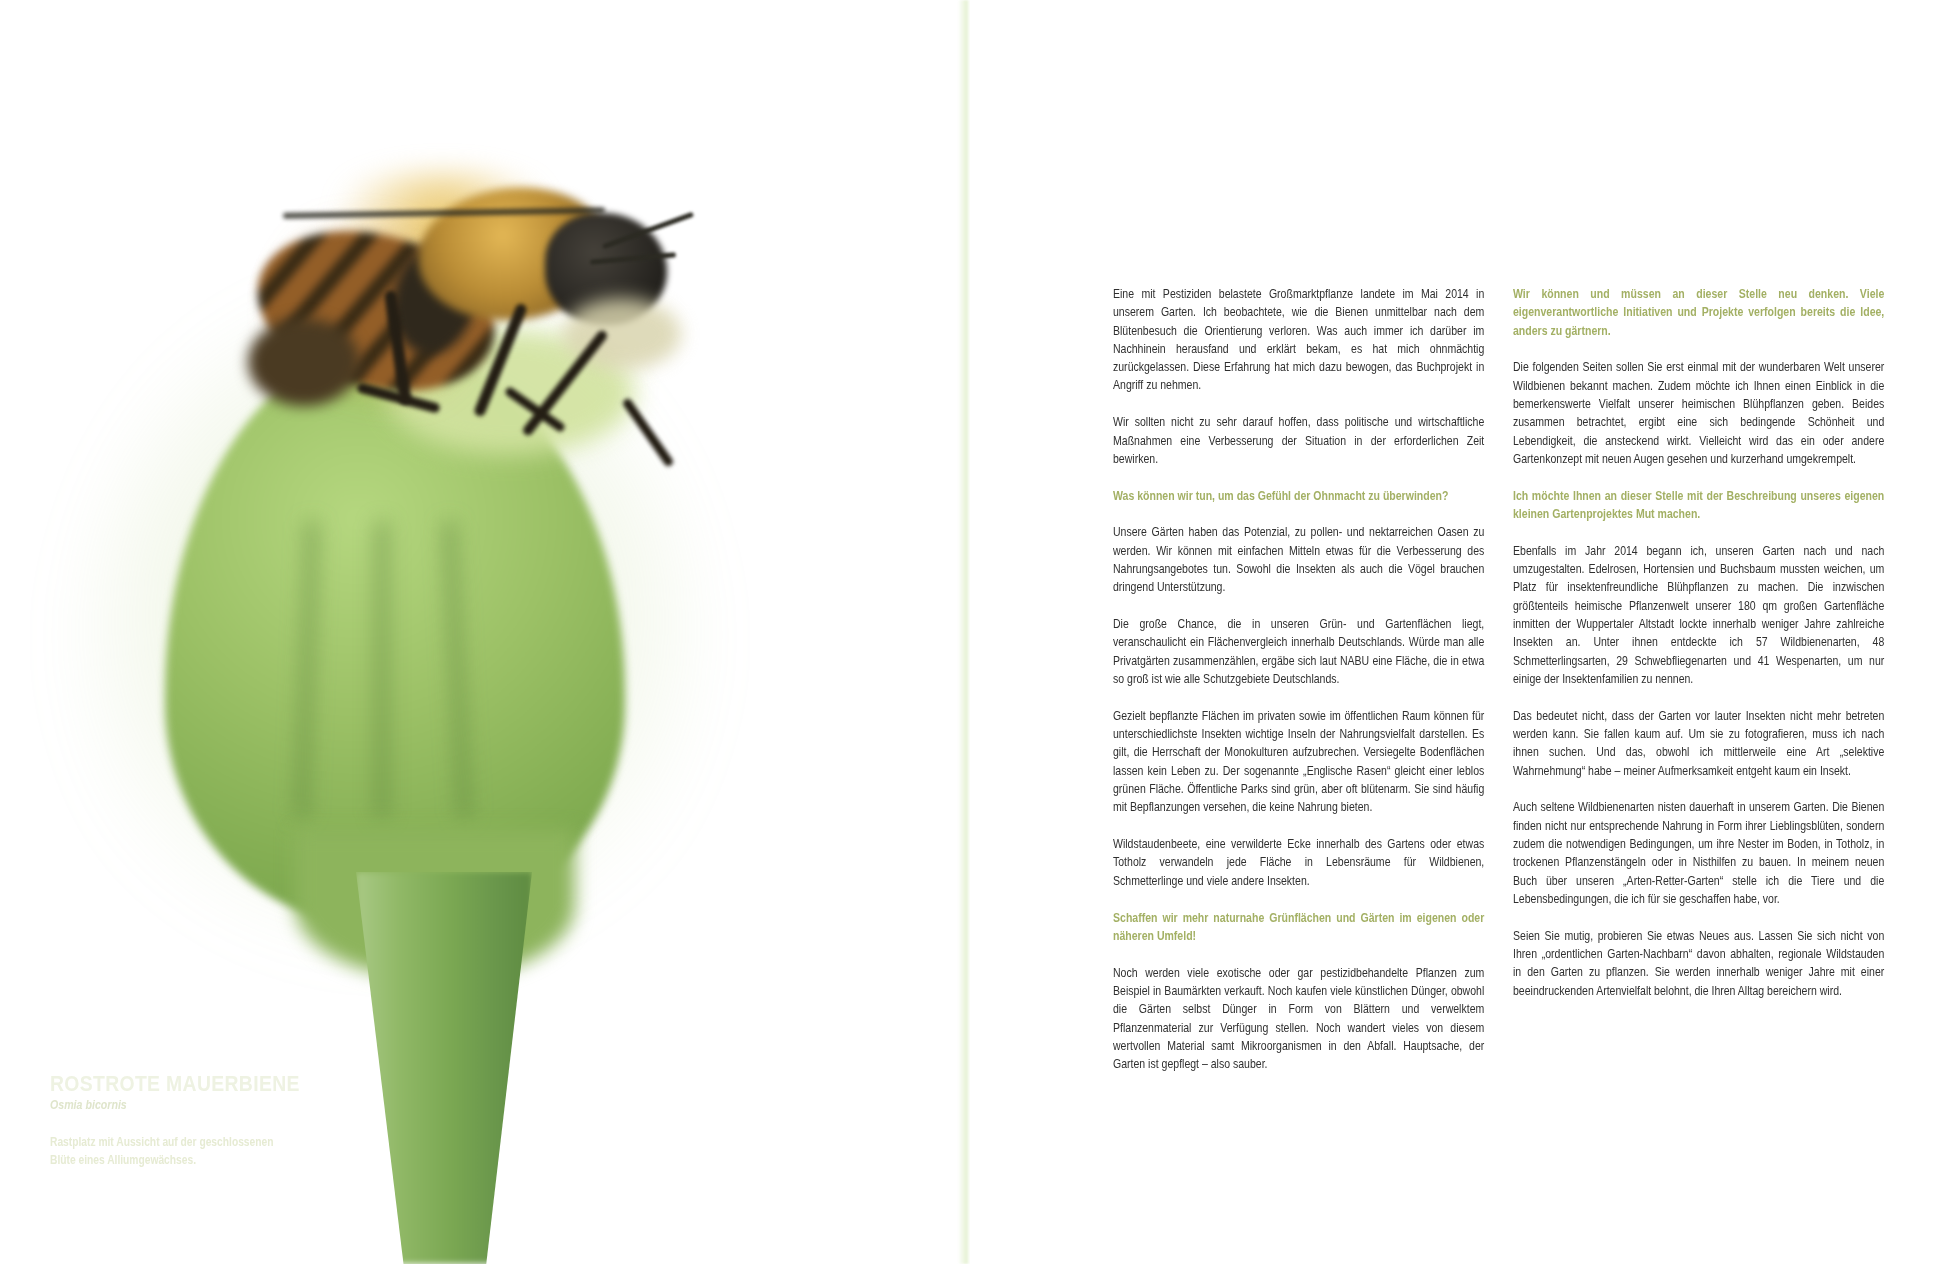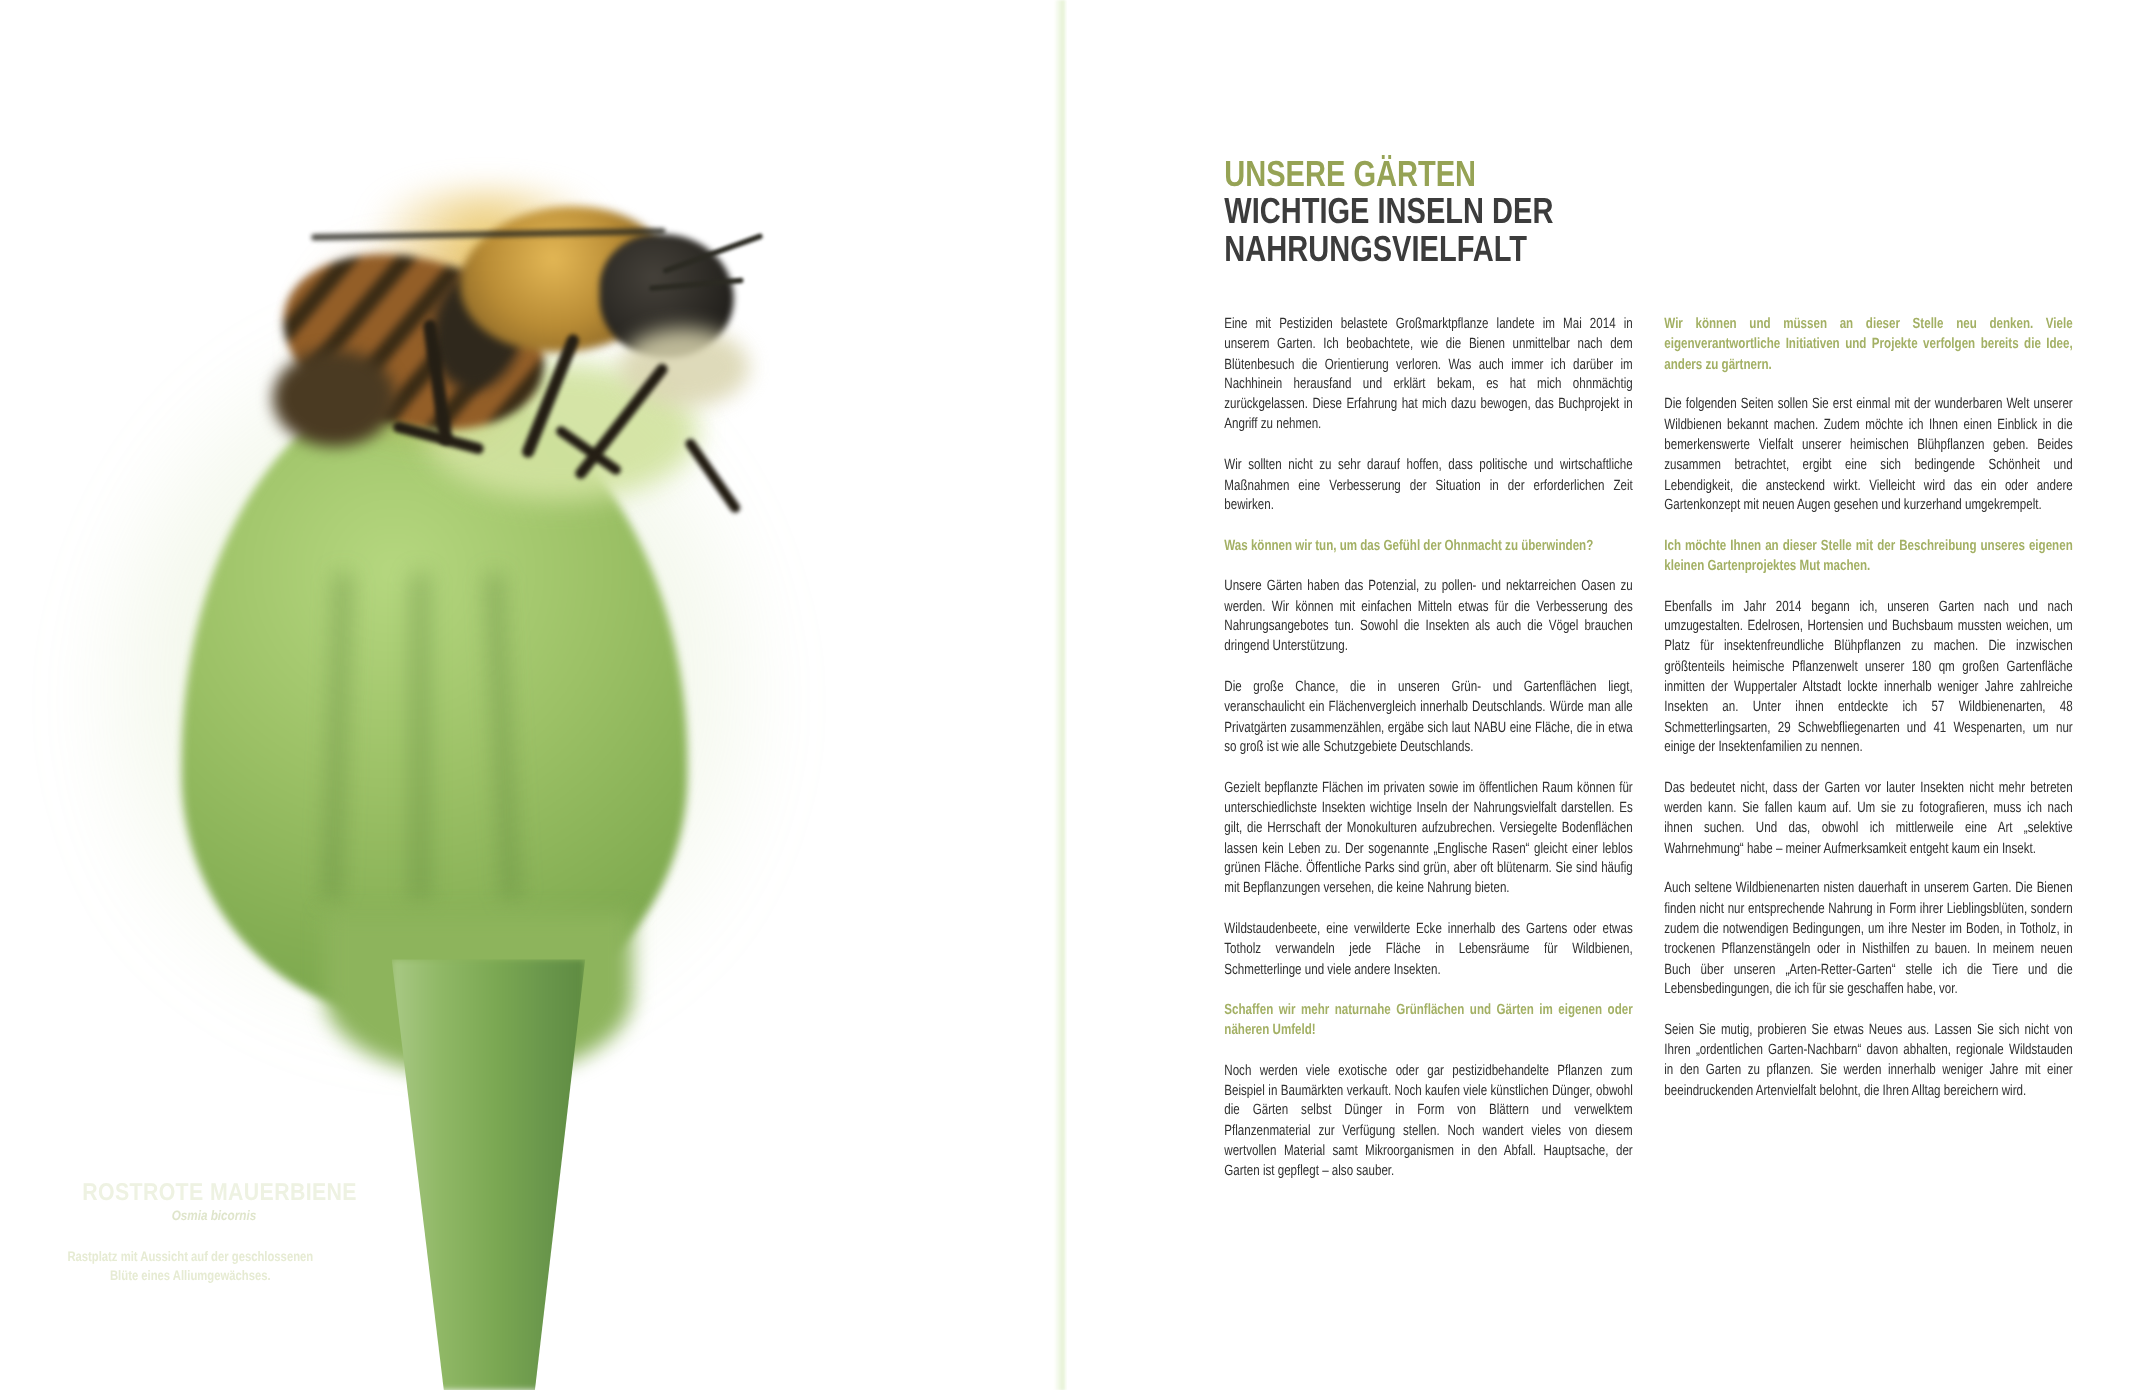--- a/index.html
+++ b/index.html
@@ -70,21 +70,21 @@
   .legA2{left:500px;top:405px;width:70px;height:9px;transform:rotate(35deg);}
   .legB {left:560px;top:318px;width:10px;height:130px;transform:rotate(38deg);}
   .legB2{left:608px;top:428px;width:80px;height:9px;transform:rotate(55deg);}
   .legC {left:392px;top:290px;width:12px;height:115px;transform:rotate(-8deg);}
   .legC2{left:356px;top:393px;width:85px;height:10px;transform:rotate(15deg);}
   .gutter-light{left:958px;top:0;width:12px;height:1264px;
     background:linear-gradient(90deg, rgba(222,238,198,0) 0%, rgba(222,238,198,0.75) 70%, rgba(255,255,255,0.9) 100%);
     filter:blur(1px);}
 
   
-  .caption{left:50px;top:1072px;width:340px;color:#eef1e0;text-align:center;}
+  .caption{left:50px;top:1072px;width:340px;color:#eef1e0;}
   .cap-title{font-size:22px;font-weight:700;letter-spacing:.4px;line-height:24px;
     transform:scaleX(.88);transform-origin:left top;white-space:nowrap;color:#eef2e2;}
   .cap-species{margin-top:2px;font-size:12.5px;font-weight:700;font-style:italic;
     transform:scaleX(.85);transform-origin:left top;color:#dfe5cb;}
   .cap-desc{margin-top:22px;width:300px;font-size:12.5px;font-weight:700;line-height:17.5px;
     transform:scaleX(.82);transform-origin:left top;color:#e6ebd3;}
   .caption > div{position:static;}
 
   
   .page-right{position:absolute;left:970px;top:0;width:970px;height:1264px;background:#ffffff;}
@@ -138,25 +138,20 @@
     <div class="gutter-light"></div>
 
     <div class="caption">
       <div class="cap-title">ROSTROTE MAUERBIENE</div>
       <div class="cap-species">Osmia bicornis</div>
       <div class="cap-desc">Rastplatz mit Aussicht auf der geschlossenen Blüte eines Alliumgewächses.</div>
     </div>
   </div>
 
   <div class="page-right">
-    <div class="heading">
-      <div class="kicker">UNSERE GÄRTEN</div>
-      <div class="title-line">WICHTIGE INSELN DER</div>
-      <div class="title-line">NAHRUNGSVIELFALT</div>
-    </div>
     <div class="col col1">
         <p class="blk bodyp">Eine mit Pestiziden belastete Großmarktpflanze landete im Mai 2014 in unserem Garten. Ich beobachtete, wie die Bienen unmittelbar nach dem Blütenbesuch die Orientierung verloren. Was auch immer ich darüber im Nachhinein herausfand und erklärt bekam, es hat mich ohnmächtig zurückgelassen. Diese Erfahrung hat mich dazu bewogen, das Buchprojekt in Angriff zu nehmen.</p>
         <p class="blk bodyp">Wir sollten nicht zu sehr darauf hoffen, dass politische und wirtschaftliche Maßnahmen eine Verbesserung der Situation in der erforderlichen Zeit bewirken.</p>
         <p class="blk lead">Was können wir tun, um das Gefühl der Ohnmacht zu überwinden?</p>
         <p class="blk bodyp">Unsere Gärten haben das Potenzial, zu pollen- und nektarreichen Oasen zu werden. Wir können mit einfachen Mitteln etwas für die Verbesserung des Nahrungsangebotes tun. Sowohl die Insekten als auch die Vögel brauchen dringend Unterstützung.</p>
         <p class="blk bodyp">Die große Chance, die in unseren Grün- und Gartenflächen liegt, veranschaulicht ein Flächenvergleich innerhalb Deutschlands. Würde man alle Privatgärten zusammenzählen, ergäbe sich laut NABU eine Fläche, die in etwa so groß ist wie alle Schutzgebiete Deutschlands.</p>
         <p class="blk bodyp">Gezielt bepflanzte Flächen im privaten sowie im öffentlichen Raum können für unterschiedlichste Insekten wichtige Inseln der Nahrungsvielfalt darstellen. Es gilt, die Herrschaft der Monokulturen aufzubrechen. Versiegelte Bodenflächen lassen kein Leben zu. Der sogenannte „Englische Rasen“ gleicht einer leblos grünen Fläche. Öffentliche Parks sind grün, aber oft blütenarm. Sie sind häufig mit Bepflanzungen versehen, die keine Nahrung bieten.</p>
         <p class="blk bodyp">Wildstaudenbeete, eine verwilderte Ecke innerhalb des Gartens oder etwas Totholz verwandeln jede Fläche in Lebensräume für Wildbienen, Schmetterlinge und viele andere Insekten.</p>
         <p class="blk lead">Schaffen wir mehr naturnahe Grünflächen und Gärten im eigenen oder näheren Umfeld!</p>
         <p class="blk bodyp">Noch werden viele exotische oder gar pestizidbehandelte Pflanzen zum Beispiel in Baumärkten verkauft. Noch kaufen viele künstlichen Dünger, obwohl die Gärten selbst Dünger in Form von Blättern und verwelktem Pflanzenmaterial zur Verfügung stellen. Noch wandert vieles von diesem wertvollen Material samt Mikroorganismen in den Abfall. Hauptsache, der Garten ist gepflegt – also sauber.</p>

